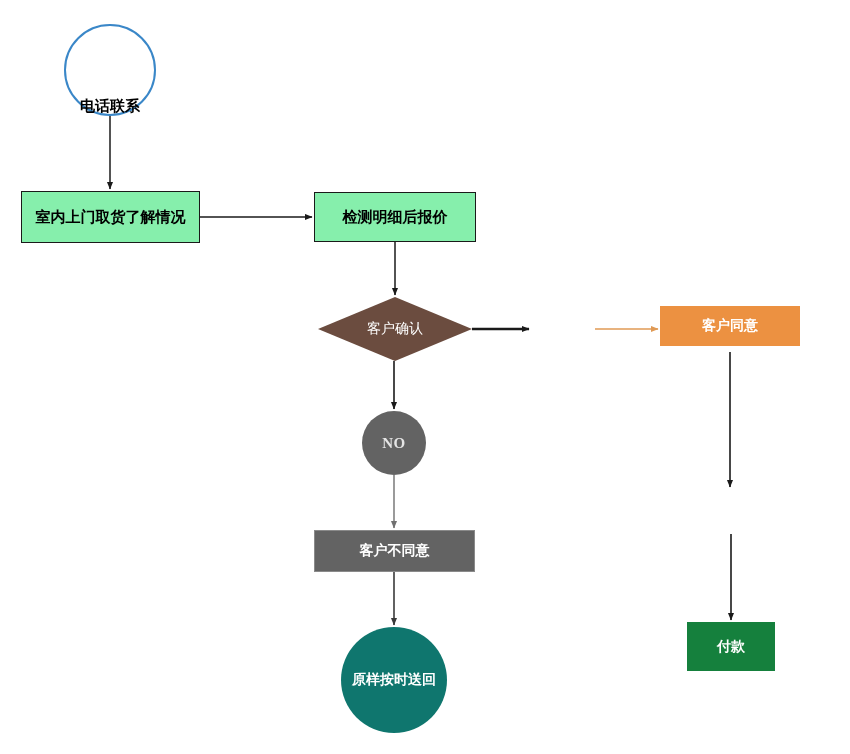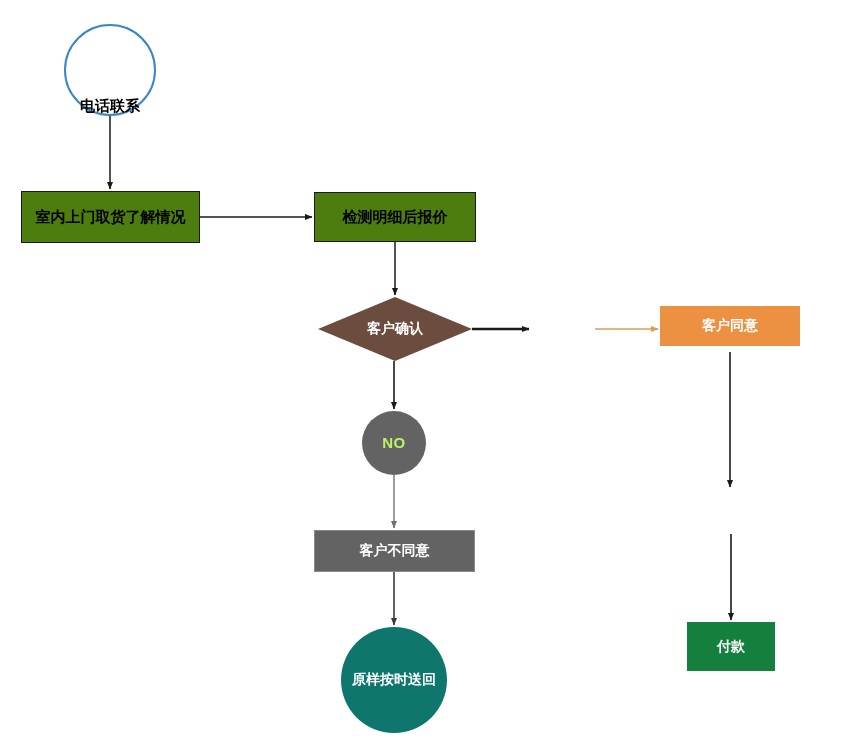--- a/index.html
+++ b/index.html
@@ -44,21 +44,21 @@
     border-radius: 50%;
     background: #ffffff;
     border: 2px solid #3a87c8;
     color: #000000;
     font-size: 15px;
     font-weight: bold;
   }
 
   
   .rect-plain {
-    background: #4d7c0f;
+    background: #86efac;
     border: 1.6px solid #1a1a1a;
     color: #000000;
     font-size: 15px;
     font-weight: bold;
   }
 
   
   .diamond-wrap {
     position: absolute;
     z-index: 2;
@@ -74,21 +74,21 @@
   .diamond-text {
     position: absolute;
     left: 0; top: 0;
     width: 100%;
     height: 100%;
     display: flex;
     align-items: center;
     justify-content: center;
     color: #ffffff;
     font-size: 14px;
-    font-weight: bold;
+    font-weight: normal;
   }
 
   
   .circle-orange {
     border-radius: 50%;
     background: #ec9141;
     color: #ffffff;
     font-size: 14px;
     font-weight: bold;
     letter-spacing: 0.4px;
@@ -98,24 +98,25 @@
     color: #ffffff;
     font-size: 14px;
     font-weight: bold;
     border: none;
   }
 
   
   .circle-gray {
     border-radius: 50%;
     background: #636363;
-    color: #bef264;
+    color: #e5e5e5;
     font-size: 15px;
     font-weight: bold;
     letter-spacing: 0.4px;
+    font-family: Liberation Serif, serif;
   }
   .rect-gray {
     background: #636363;
     color: #ffffff;
     font-size: 14px;
     font-weight: bold;
     border: 1px solid #8a8a8a;
     text-align: center;
   }
 

